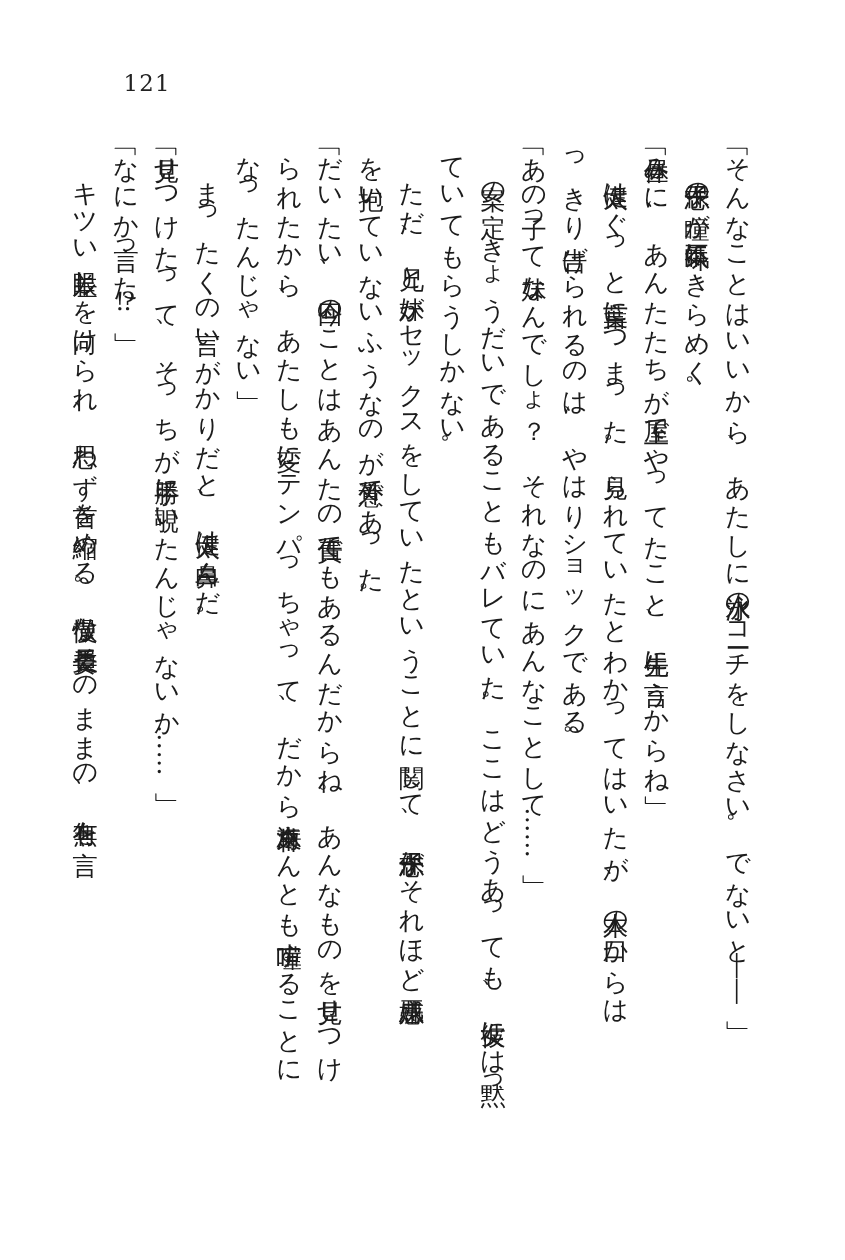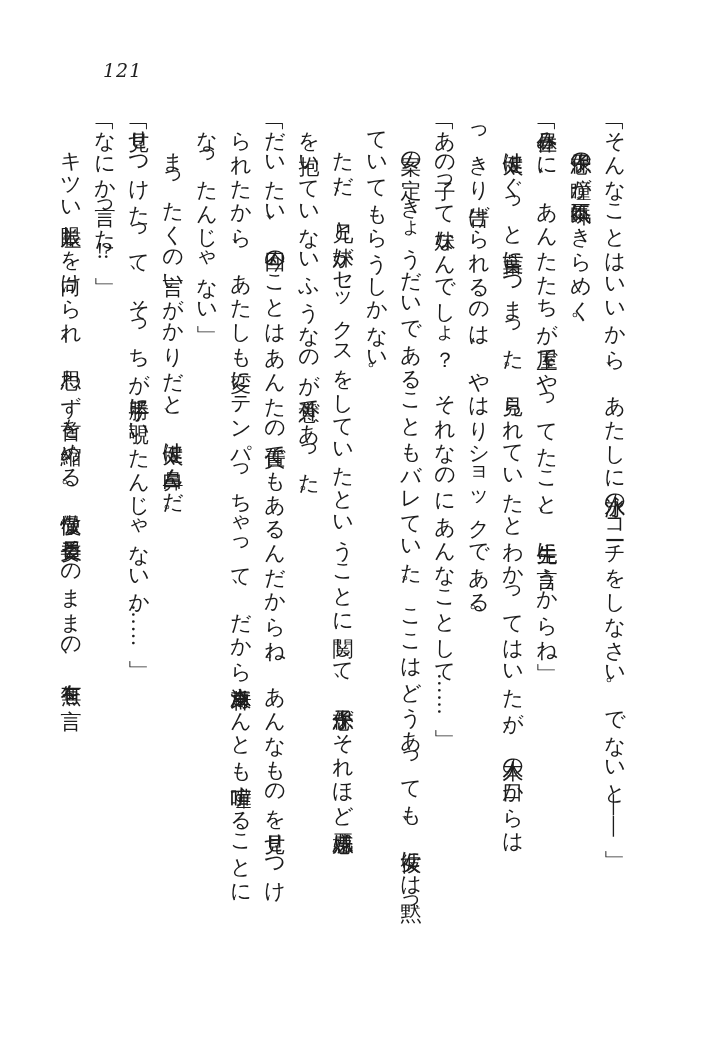--- a/index.html
+++ b/index.html
@@ -16,21 +16,20 @@
     height: 1050px;
     background: #ffffff;
     font-family: "DejaVu Serif", "Liberation Serif", serif;
     color: #1c1c1c;
   }
   .page-number {
     position: absolute;
     left: 103px;
     top: 59px;
     font-size: 19px;
-    font-style: italic;
     letter-spacing: 1px;
     color: #222222;
   }
   .text-block {
     position: absolute;
     left: 0;
     top: 116px;
     width: 704px;
     height: 830px;
   }

